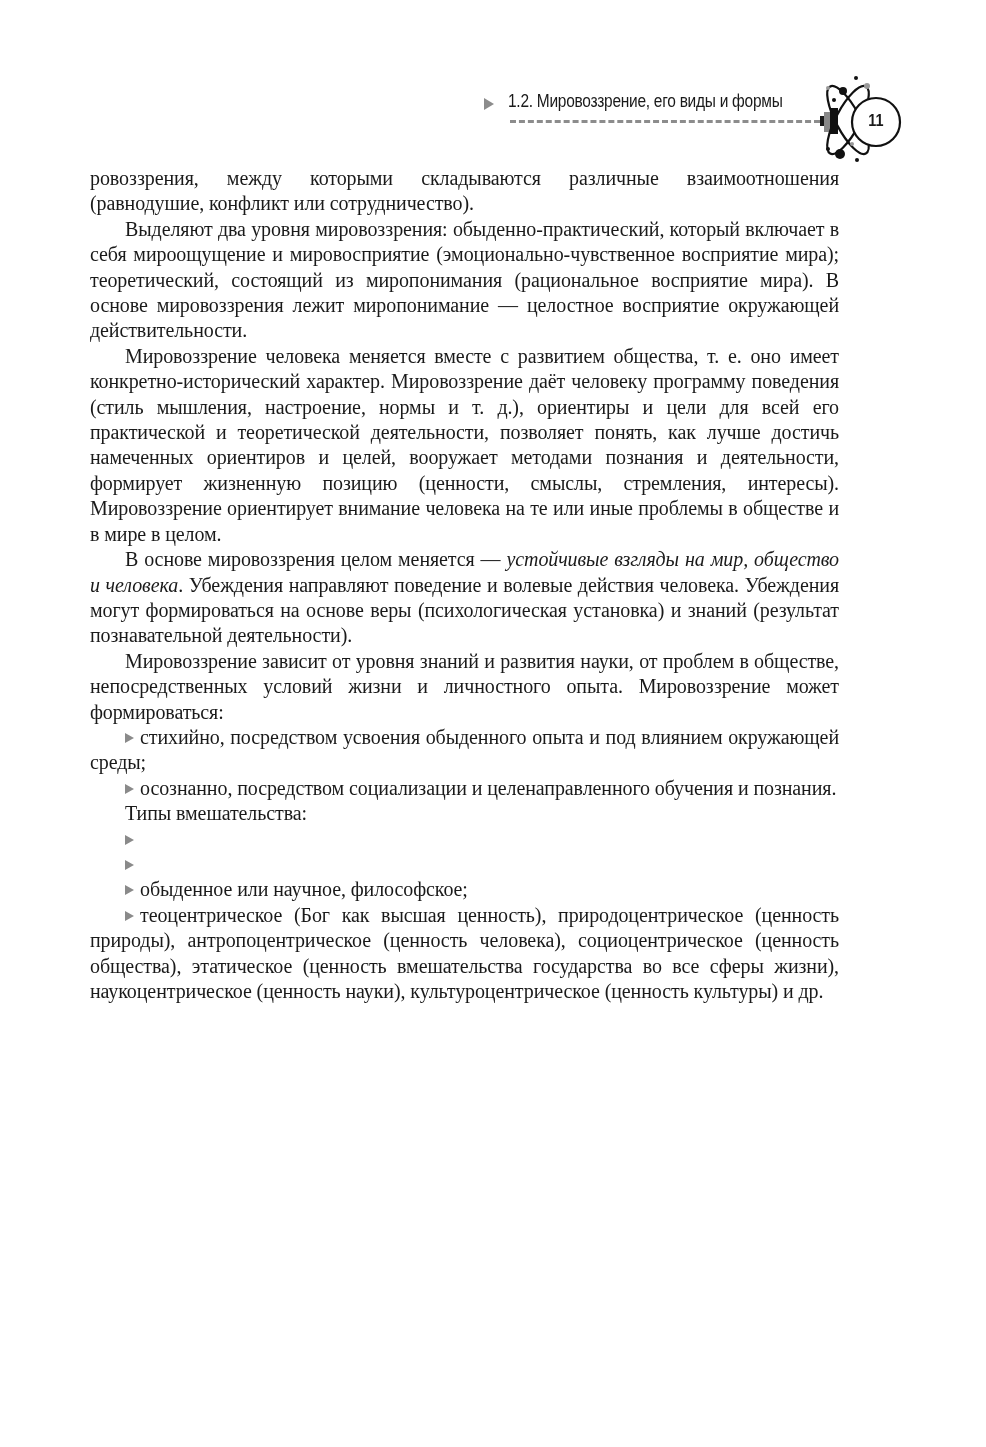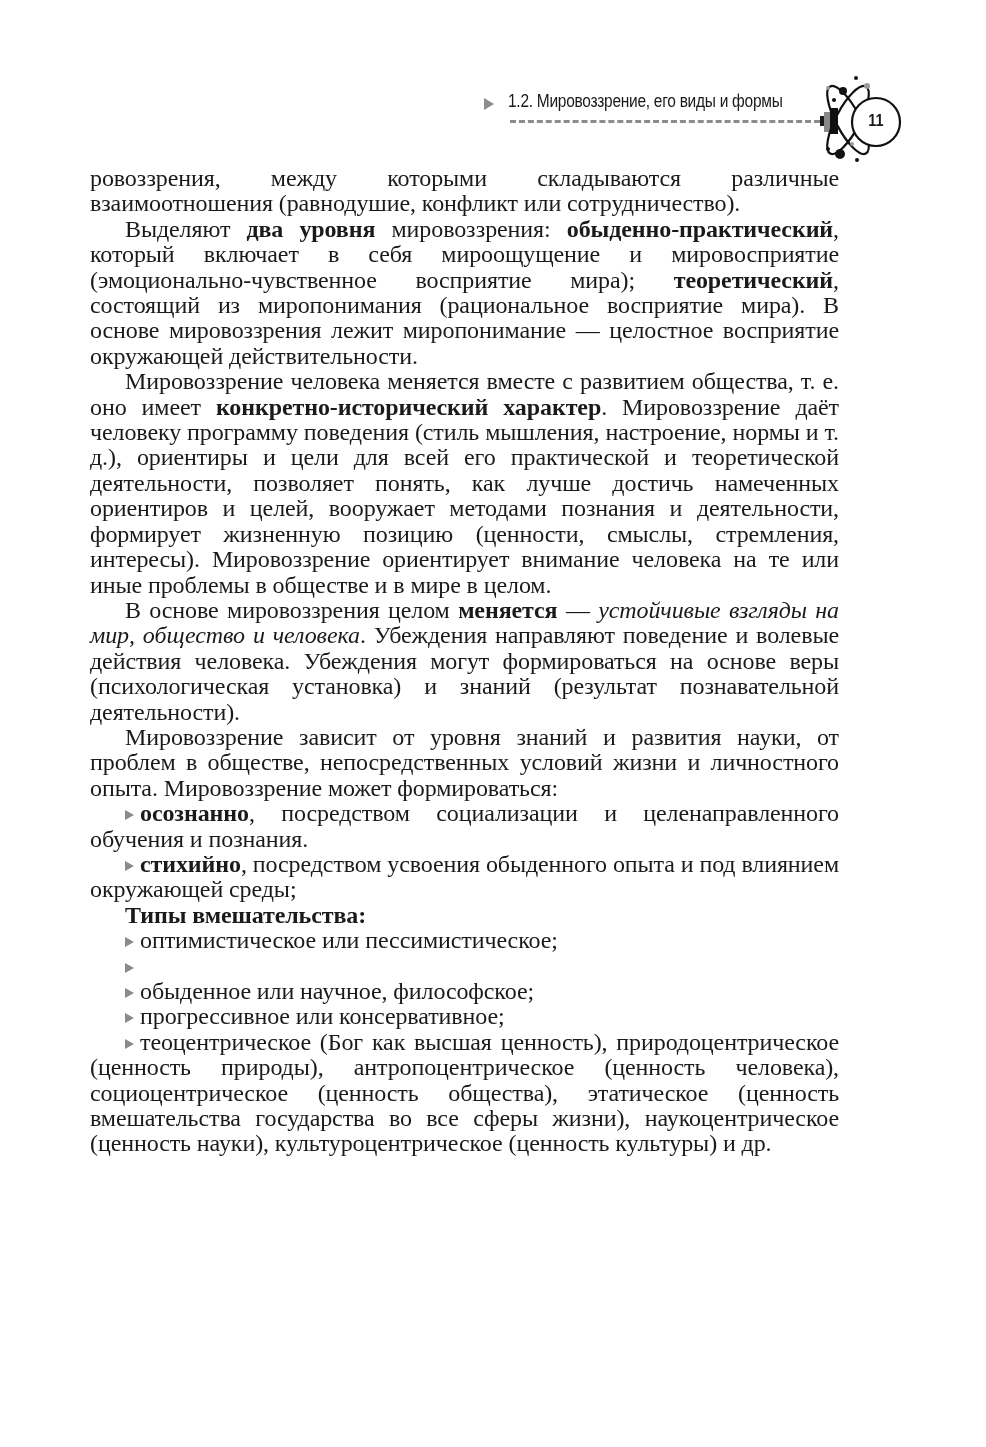--- a/index.html
+++ b/index.html
@@ -3,26 +3,26 @@
 <meta charset="utf-8">
 <style>
   html, body { margin:0; padding:0; background:#ffffff; }
   body { width:986px; height:1447px; position:relative; overflow:hidden; color:#1a1a1a; }
   .header { position:absolute; left:484px; top:94px; height:40px; }
   .header-arrow { position:absolute; left:0; top:4px; width:0; height:0; border-top:6px solid transparent; border-bottom:6px solid transparent; border-left:10px solid #8c8c8c; }
   .header-title { position:absolute; left:24px; top:-3px; font-family:"Liberation Sans", sans-serif; font-size:18px; letter-spacing:-0.3px; white-space:nowrap; color:#1a1a1a; transform:scaleX(0.86); transform-origin:left top; }
   .header-dash { position:absolute; left:26px; top:26px; width:310px; border-top:3px dashed #8c8c8c; }
   .emblem { position:absolute; left:820px; top:72px; width:90px; height:100px; }
   .page-num { position:absolute; left:864px; top:111px; width:24px; text-align:center; font-family:"Liberation Sans", sans-serif; font-size:17px; font-weight:bold; transform:scaleX(0.85); }
-  .text { position:absolute; left:90px; top:166px; width:749px; font-family:"Liberation Serif", serif; font-size:24px; line-height:25.4px; text-align:justify; letter-spacing:-0.1px; }
+  .text { position:absolute; left:90px; top:166px; width:749px; font-family:"Liberation Serif", serif; font-size:20px; line-height:25.4px; text-align:justify; letter-spacing:-0.1px; }
   .text p { margin:0; }
   .ind { text-indent:35px; }
   .li { text-indent:35px; }
   .tri { display:inline-block; width:0; height:0; border-top:5px solid transparent; border-bottom:5px solid transparent; border-left:9px solid #8a8a8a; margin-right:6px; vertical-align:1px; text-indent:0; }
-  b { font-weight:bold; }
+  b { font-weight:normal; }
   i { font-style:italic; }
 </style>
 </head>
 <body>
 
 <div class="header">
   <span class="header-arrow"></span>
   <span class="header-title">1.2. Мировоззрение, его виды и формы</span>
   <div class="header-dash"></div>
 </div>
@@ -45,21 +45,20 @@
   <circle cx="37" cy="88" r="2" fill="#111"></circle>
 </svg>
 <div class="page-num">11</div>
 
 <div class="text">
   <p>ровоззрения, между которыми складываются различные взаимоотношения (равнодушие, конфликт или сотрудничество).</p>
   <p class="ind"><span>Выделяют </span><b>два уровня</b><span> мировоззрения: </span><b>обыденно-практический</b><span>, который включает в себя мироощущение и мировосприятие (эмоционально-чувственное восприятие мира); </span><b>теоретический</b><span>, состоящий из миропонимания (рациональное восприятие мира). В основе мировоззрения лежит миропонимание — целостное восприятие окружающей действительности.</span></p>
   <p class="ind"><span>Мировоззрение человека меняется вместе с развитием общества, т. е. оно имеет </span><b>конкретно-исторический характер</b><span>. Мировоззрение даёт человеку программу поведения (стиль мышления, настроение, нормы и т. д.), ориентиры и цели для всей его практической и теоретической деятельности, позволяет понять, как лучше достичь намеченных ориентиров и целей, вооружает методами познания и деятельности, формирует жизненную позицию (ценности, смыслы, стремления, интересы). Мировоззрение ориентирует внимание человека на те или иные проблемы в обществе и в мире в целом.</span></p>
   <p class="ind"><span>В основе мировоззрения целом </span><b>меняется</b><span> — </span><i>устойчивые взгляды на мир, общество и человека</i><span>. Убеждения направляют поведение и волевые действия человека. Убеждения могут формироваться на основе веры (психологическая установка) и знаний (результат познавательной деятельности).</span></p>
   <p class="ind">Мировоззрение зависит от уровня знаний и развития науки, от проблем в обществе, непосредственных условий жизни и личностного опыта. Мировоззрение может формироваться:</p>
+  <p class="li"><span class="tri"></span><b>стихийно</b><span>, посредством усвоения обыденного опыта и под влиянием окружающей среды;</span></p>
   <p class="li"><span class="tri"></span><b>осознанно</b><span>, посредством социализации и целенаправленного обучения и познания.</span></p>
-  <p class="li"><span class="tri"></span><b>стихийно</b><span>, посредством усвоения обыденного опыта и под влиянием окружающей среды;</span></p>
   <p class="ind"><b>Типы вмешательства:</b></p>
-  <p class="li"><span class="tri"></span><span>оптимистическое или пессимистическое;</span></p>
+  <p class="li"><span class="tri"></span></p>
   <p class="li"><span class="tri"></span></p>
   <p class="li"><span class="tri"></span><span>обыденное или научное, философское;</span></p>
-  <p class="li"><span class="tri"></span><span>прогрессивное или консервативное;</span></p>
   <p class="li"><span class="tri"></span><span>теоцентрическое (Бог как высшая ценность), природоцентрическое (ценность природы), антропоцентрическое (ценность человека), социоцентрическое (ценность общества), этатическое (ценность вмешательства государства во все сферы жизни), наукоцентрическое (ценность науки), культуроцентрическое (ценность культуры) и др.</span></p>
 </div>
 
 </body></html>

